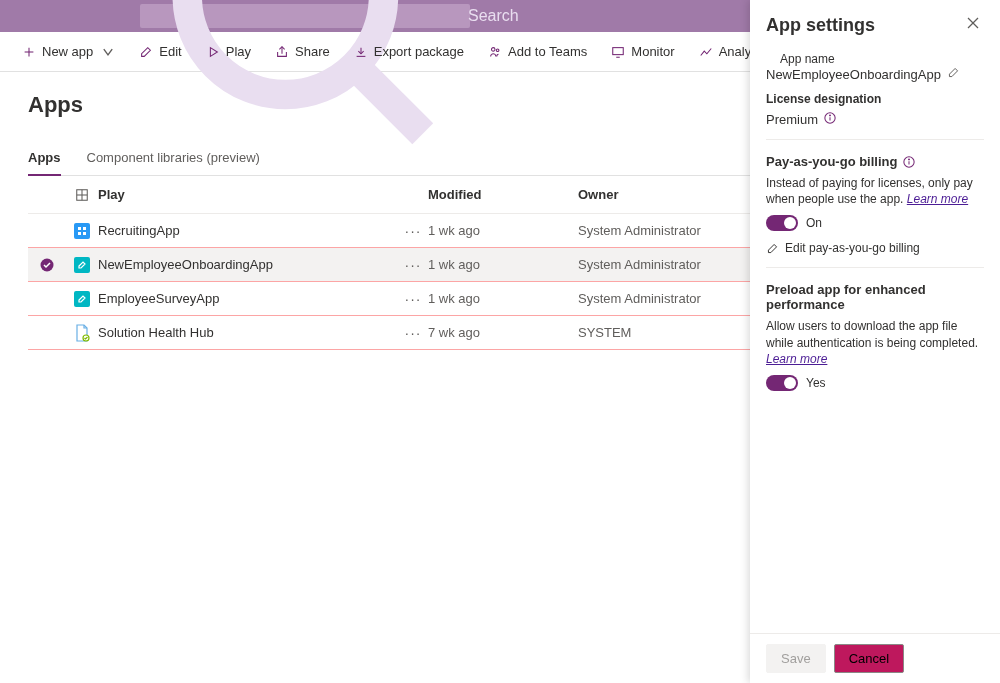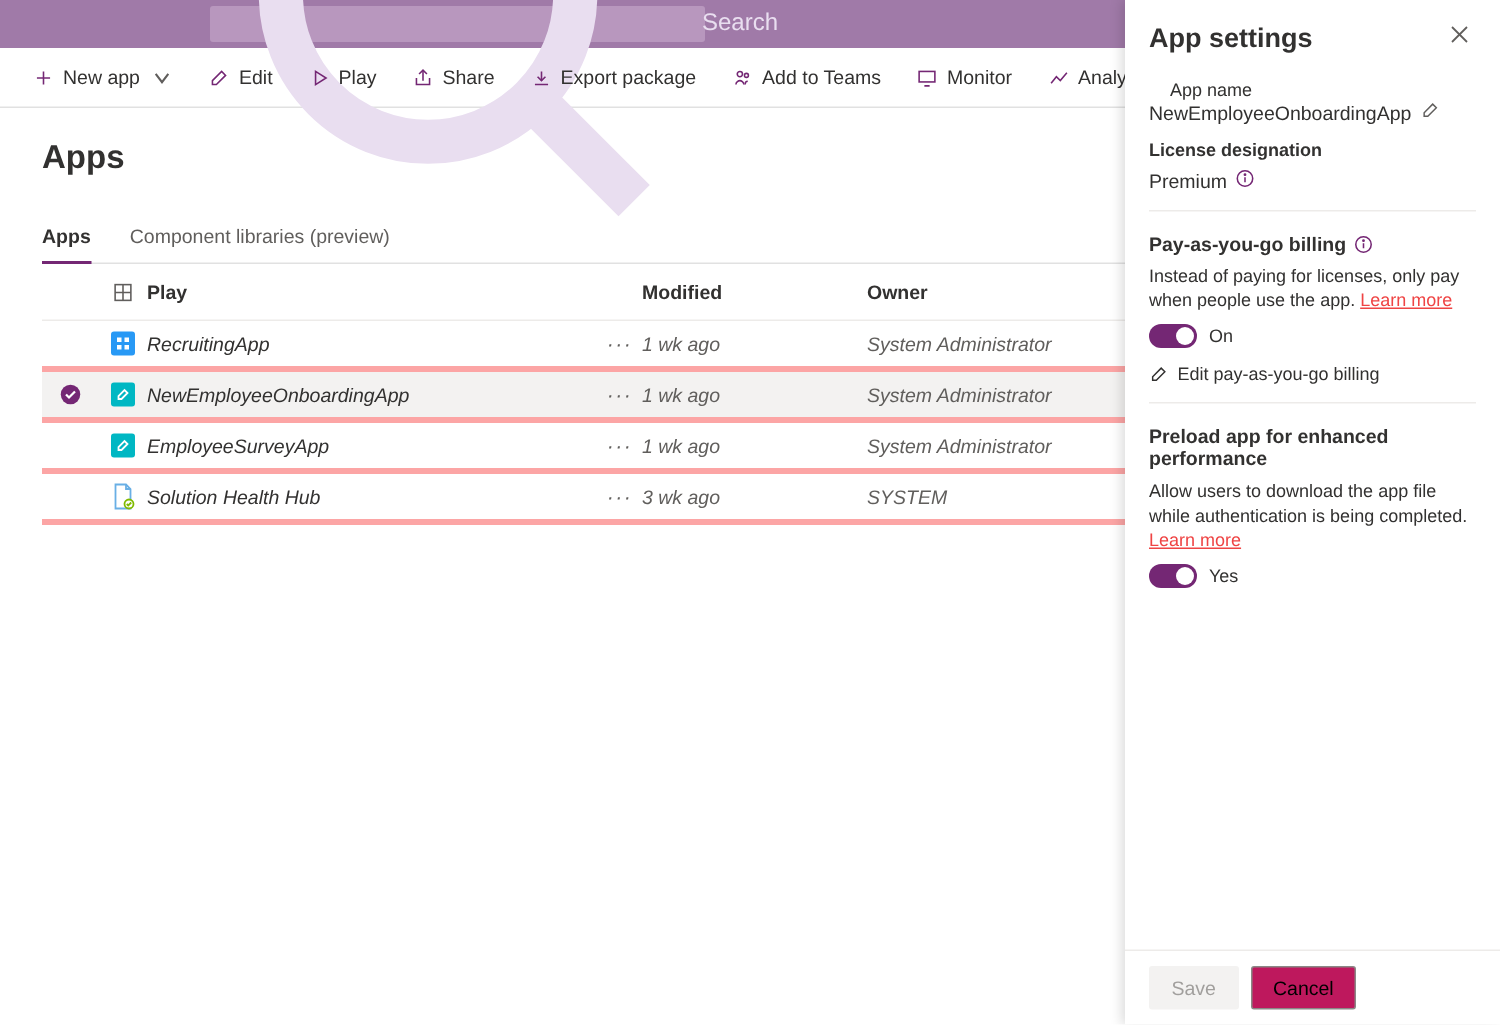--- a/index.html
+++ b/index.html
@@ -29,21 +29,21 @@
   .tab { font-size: 13px; color: #605e5c; padding: 6px 0 10px; cursor: pointer; position: relative; }
   .tab.active { color: #323130; font-weight: 600; }
   .tab.active::after { content: ""; position: absolute; left: 0; right: 0; bottom: -1px; height: 2px; background: #742774; }
 
   .grid { width: 100%; }
   .grid-head, .grid-row { display: grid; grid-template-columns: 38px 32px 300px 30px 150px 180px; align-items: center; height: 34px; font-size: 13px; }
   .grid-head { color: #323130; font-weight: 600; border-bottom: 1px solid #edebe9; height: 38px; }
   .grid-head .name-head { grid-column: 3; }
   .grid-head .mod-head { grid-column: 5; }
   .grid-head .owner-head { grid-column: 6; }
-  .grid-row { border-bottom: 4px solid #fca5a5; color: #323130; font-style: italic; }
+  .grid-row { border-bottom: 1px solid #fca5a5; color: #323130; }
   .grid-row.selected { background: #f3f2f1; }
   .grid-row .check { display: flex; justify-content: center; }
   .grid-row .icon-cell { display: flex; justify-content: center; }
   .app-icon { width: 16px; height: 16px; border-radius: 2px; display: inline-flex; align-items: center; justify-content: center; }
   .app-icon.blue { background: #2899f5; }
   .app-icon.teal { background: #00b7c3; }
   .app-icon svg { width: 10px; height: 10px; }
   .doc-icon { width: 16px; height: 18px; }
   .more-cell { color: #605e5c; text-align: center; cursor: pointer; letter-spacing: 1px; font-size: 14px; }
   .muted { color: #605e5c; }
@@ -59,21 +59,21 @@
   .field-label { font-size: 12px; color: #323130; margin-top: 4px; margin-left: 14px; }
   .appname-row { display: flex; align-items: center; gap: 6px; margin-bottom: 10px; }
   .appname-row span { font-size: 13px; }
   .edit-icon { cursor: pointer; color: #605e5c; }
   .section-head { font-weight: 600; font-size: 12px; margin-top: 4px; }
   .premium-row { display: flex; align-items: flex-start; gap: 6px; margin: 6px 0 12px; font-size: 13px; }
   .info-icon { width: 12px; height: 12px; color: #742774; }
   .divider { border-top: 1px solid #edebe9; margin: 8px 0 14px; }
   .sub-head { font-weight: 600; font-size: 13px; display: flex; align-items: center; gap: 6px; margin-bottom: 6px; }
   .desc { font-size: 12px; color: #323130; line-height: 1.35; margin-bottom: 8px; }
-  .desc a { color: #ef4444; text-decoration: underline; cursor: pointer; }
+  .desc a { color: #4c1d95; text-decoration: underline; cursor: pointer; font-style: italic; }
   .toggle-row { display: flex; align-items: center; gap: 8px; margin-bottom: 10px; font-size: 12px; }
   .toggle { width: 32px; height: 16px; border-radius: 10px; background: #742774; position: relative; cursor: pointer; }
   .toggle::after { content: ""; position: absolute; width: 12px; height: 12px; background: #fff; border-radius: 50%; top: 2px; right: 2px; }
   .edit-billing { display: flex; align-items: center; gap: 6px; font-size: 12px; cursor: pointer; color: #323130; margin-bottom: 12px; }
   .panel-footer { border-top: 1px solid #edebe9; padding: 10px 16px; display: flex; gap: 8px; }
   .btn { font-size: 13px; padding: 6px 14px; border: 1px solid #8a8886; background: #be185d; cursor: pointer; border-radius: 2px; }
   .btn.primary { background: #f3f2f1; border-color: #f3f2f1; color: #a19f9d; cursor: default; }
 
   svg { flex-shrink: 0; }
 </style>
@@ -248,21 +248,21 @@
           <div class="icon-cell">
             <svg class="doc-icon" viewBox="0 0 16 18" fill="none" stroke="#69afe5" stroke-width="1.2">
               <path d="M3 1 h7 l3 3 v13 h-10 Z"></path>
               <path d="M10 1 v3 h3"></path>
               <circle cx="12" cy="14" r="3" fill="#fff" stroke="#7fba00"></circle>
               <path d="M10.5 14 l1 1 l2 -2" stroke="#7fba00"></path>
             </svg>
           </div>
           <div>Solution Health Hub</div>
           <div class="more-cell">···</div>
-          <div class="muted">3 wk ago</div>
+          <div class="muted">7 wk ago</div>
           <div class="muted">SYSTEM</div>
         </div>
       </div>
   </div>
 </div>
 
 <div class="panel">
   <div class="panel-head">
     <div class="panel-title">App settings</div>
     <div class="close-btn">

